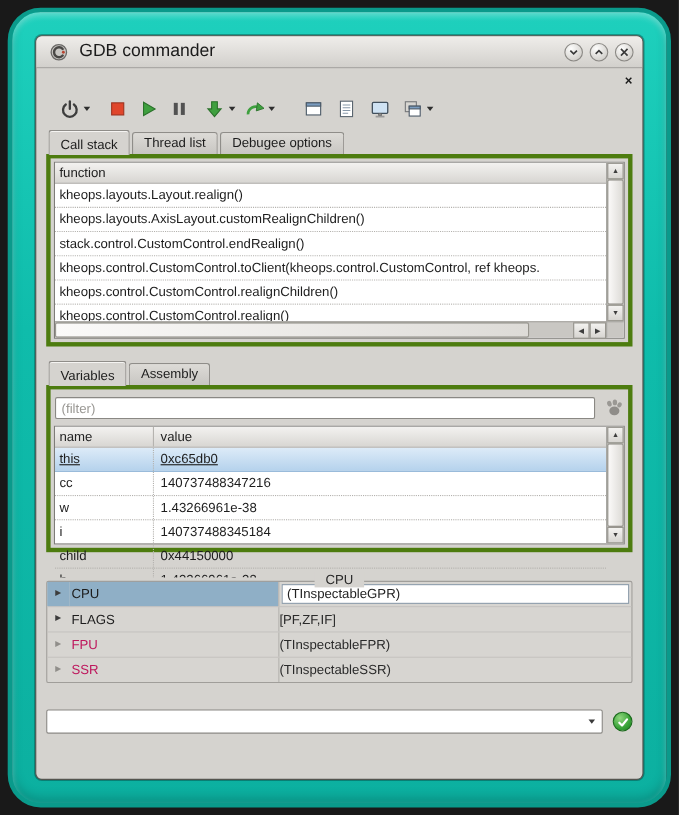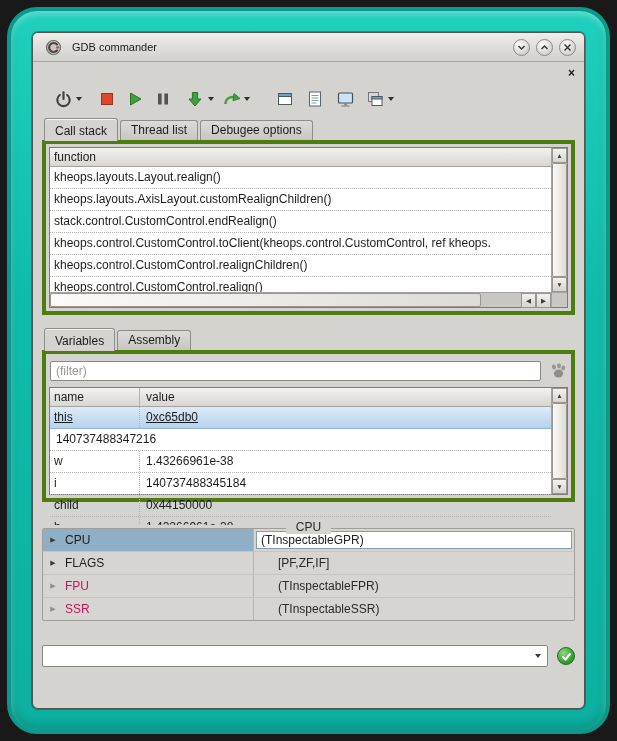--- a/index.html
+++ b/index.html
@@ -8,21 +8,21 @@
            background:linear-gradient(180deg,#1ed0bd,#0fbcab 40%,#0cb0a0);
            border:4px solid #0a9a8b;
            box-shadow: inset 0 3px 6px rgba(255,255,255,.35), inset 0 -5px 10px rgba(0,0,0,.18);
            display:flex; align-items:center; justify-content:center; }
   .window { width:553px; height:677px; background:#d5d3cf; border:1px solid #55544f; border-radius:6px;
             overflow:hidden; box-shadow:0 0 0 1px rgba(0,0,0,.28); box-sizing:border-box; }
   
   .titlebar { height:29px; background:linear-gradient(#efedea,#d2d0cc); border-bottom:1px solid #a7a5a1;
               display:flex; align-items:center; padding:0 8px; box-sizing:border-box; }
   .app-icon { width:17px; height:17px; margin-left:4px; }
-  .title { font-size:11px; color:#1b1b1b; margin-left:10px; }
+  .title { font-size:16px; color:#1b1b1b; margin-left:10px; }
   .winbtns { margin-left:auto; display:flex; gap:6px; }
   .winbtn { width:17px; height:17px; border-radius:50%; border:1px solid #8b8985; box-sizing:border-box;
             background:radial-gradient(circle at 35% 28%, #fdfdfc, #d6d4d0 70%, #c3c1bd);
             display:flex; align-items:center; justify-content:center; }
   
   .winbody { height:647px; padding:0 9px; box-sizing:border-box; display:flex; flex-direction:column; }
   .dockbar { height:16px; display:flex; justify-content:flex-end; align-items:center; padding-top:3px; }
   .dock-close { font-size:12px; font-weight:bold; color:#1a1a1a; line-height:12px; cursor:default; }
   
   .toolbar { height:36px; display:flex; align-items:center; padding-left:10px; }
@@ -78,21 +78,21 @@
   
   .groupbox { margin-top:26px; position:relative; border:1px solid #a09e9a; border-radius:2px; background:#d7d5d1; }
   .legend { position:absolute; top:-9px; left:0; right:0; text-align:center; font-size:12px; color:#2a2a2a; }
   .legend span { background:#d5d3cf; padding:0 10px; }
   .crow { display:grid; grid-template-columns:20px 190px 1fr; height:22px; border-bottom:1px solid #c6c4c0;
           font-size:12px; color:#1d1d1d; }
   .crow:last-child { border-bottom:none; }
   .crow > div { height:22px; line-height:22px; }
   .crow .expand { text-align:center; font-size:7px; color:#3c3c3c; }
   .crow .clabel { padding-left:2px; }
-  .crow .cval { border-left:1px solid #b5b3af; padding-left:24px; color:#2a2a2a; }
+  .crow .cval { border-left:1px solid #b5b3af; padding-left:0; color:#2a2a2a; }
   .crow.selected .expand, .crow.selected .clabel { background:#8fafc6; }
   .crow.selected .cval { padding:0; }
   .editfield { margin:2px; height:16px; line-height:16px; background:#fff; border:1px solid #8a9aa8;
                padding:0 4px; font-size:12px; color:#222; box-sizing:content-box; }
   .crow.disabled .clabel { color:#be185d; }
   .crow.disabled .expand { color:#908e8a; }
   
   .combobar { margin-top:24px; display:flex; align-items:center; gap:9px; }
   .combo { flex:1; position:relative; height:22px; background:#fff; border:1px solid #8a8884;
            border-radius:2px; box-sizing:border-box; }
@@ -268,20 +268,21 @@
           <div class="thead">
             <div class="vhead-name">name</div>
             <div class="vhead-val">value</div>
           </div>
           <div class="vrows">
             <div class="vrow selected">
               <div class="c-name">this</div>
               <div class="c-val">0xc65db0</div>
             </div>
             <div class="vrow">
+              <div class="c-name">cc</div>
               <div class="c-val">140737488347216</div>
             </div>
             <div class="vrow">
               <div class="c-name">w</div>
               <div class="c-val">1.43266961e-38</div>
             </div>
             <div class="vrow">
               <div class="c-name">i</div>
               <div class="c-val">140737488345184</div>
             </div>

